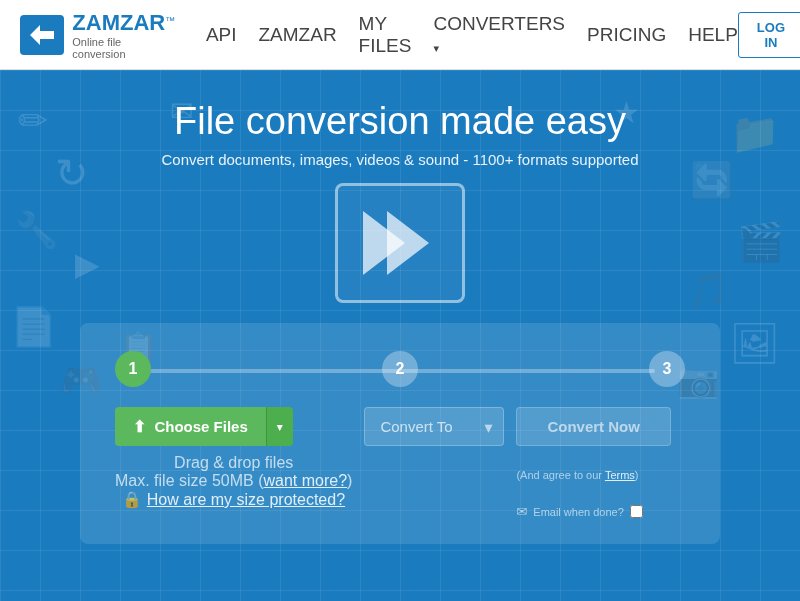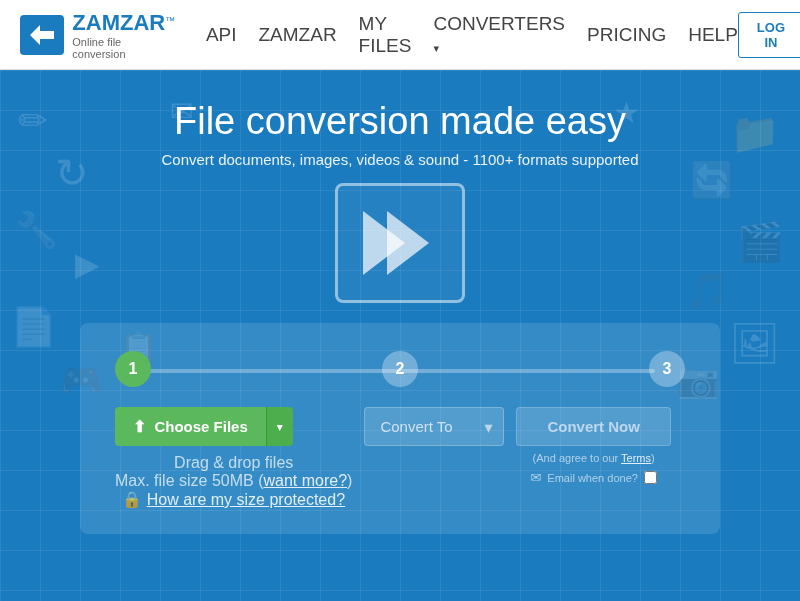--- a/index.html
+++ b/index.html
@@ -278,22 +278,22 @@
       font-size: 16px;
       color: rgba(255,255,255,0.7);
       text-align: center;
     }
     .file-info a {
       color: rgba(255,255,255,0.85);
     }
     .convert-now-col {
       display: flex;
       flex-direction: column;
-      align-items: center;
-      gap: 6px;
+      align-items: flex-start;
+      gap: 23px;
     }
     .terms-text {
       font-size: 11px;
       color: rgba(255,255,255,0.6);
       text-align: center;
     }
     .terms-text a { color: rgba(255,255,255,0.85); }
     .email-row {
       display: flex;
       align-items: center;

